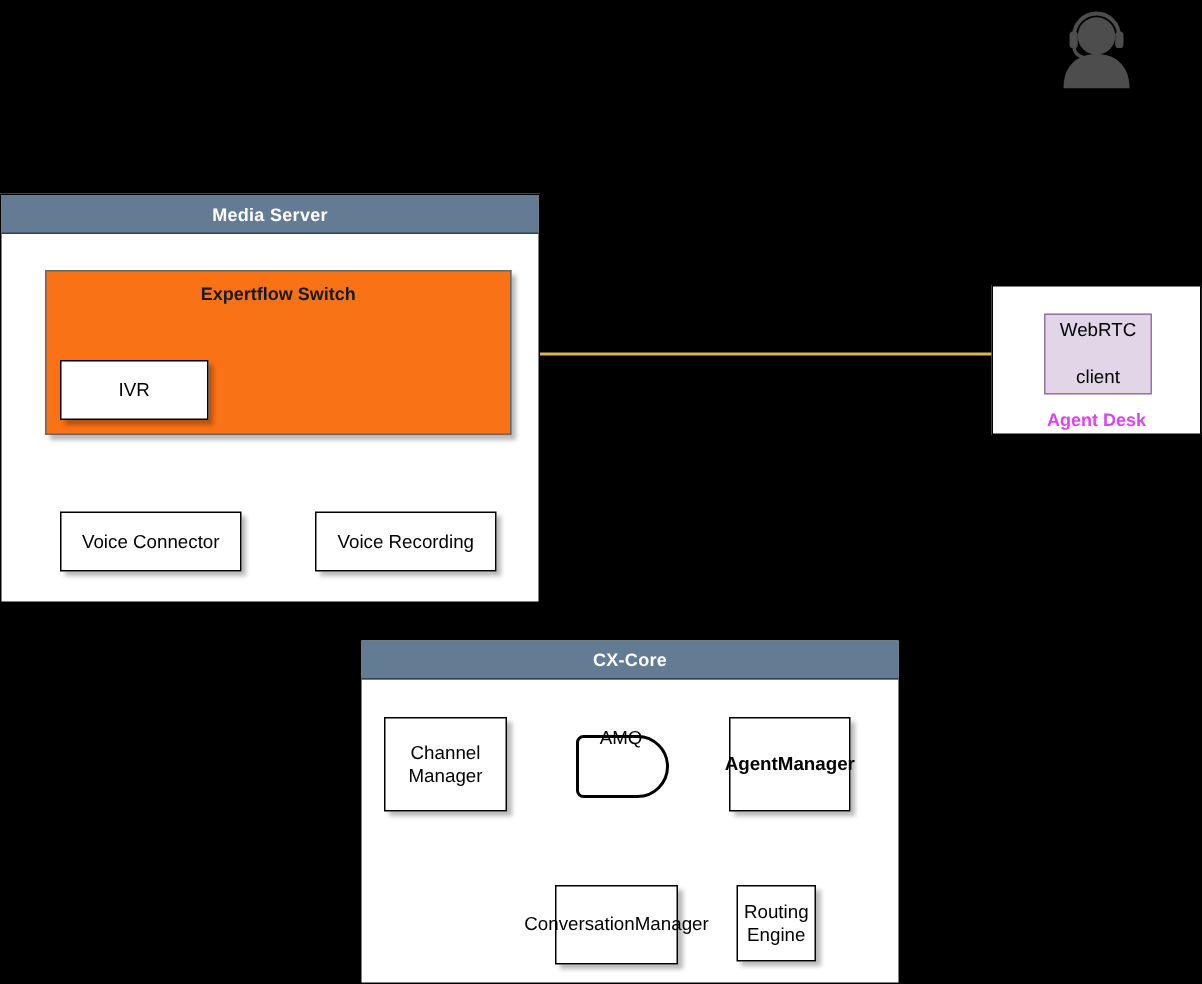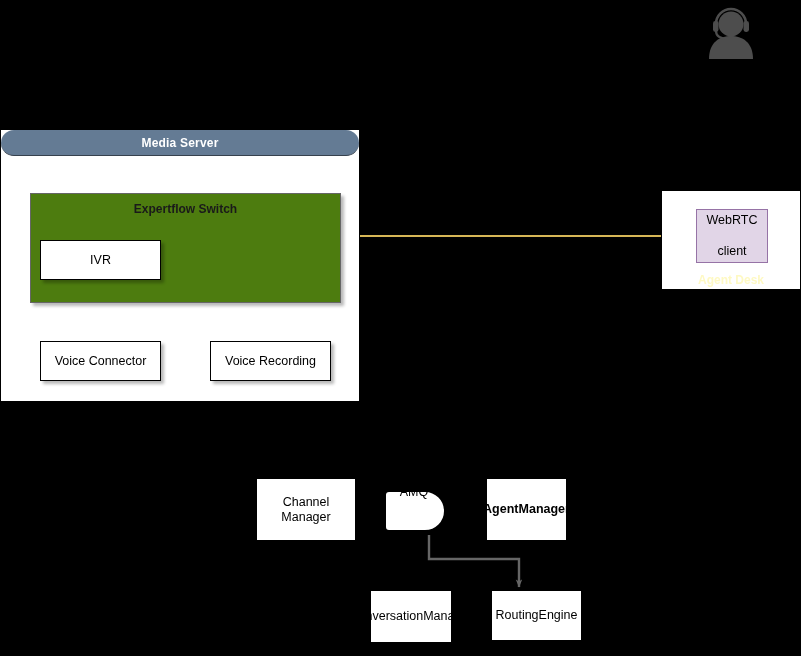--- a/index.html
+++ b/index.html
@@ -33,44 +33,42 @@
     background: #647b94;
     color: #ffffff;
     font-size: 12px;
     font-weight: bold;
     text-align: center;
     line-height: 26px;
     height: 26px;
     border-bottom: 1px solid #36414d;
     box-sizing: border-box;
     letter-spacing: .2px;
-    border-radius: 13px;
   }
   
   .node {
     position: absolute;
     box-sizing: border-box;
     display: flex;
     align-items: center;
     justify-content: center;
     text-align: center;
     font-size: 12.5px;
     color: #000000;
     line-height: 15px;
     background: #ffffff;
     border: 1.6px solid #000000;
     box-shadow: 3px 3px 3px rgba(0,0,0,.28);
   }
   .group-box {
     position: absolute;
     box-sizing: border-box;
-    background: #4d7c0f;
+    background: #f97316;
     border: 1px solid #666666;
     box-shadow: 3px 3px 3px rgba(0,0,0,.28);
-    margin-top: 13px;
   }
   .group-title {
     position: absolute;
     left: 0; right: 0;
     top: 8px;
     text-align: center;
     font-size: 12px;
     font-weight: bold;
     color: #1a1a1a;
   }
@@ -78,21 +76,21 @@
     background: #e1d5e7;
     border: 1.4px solid #9673a6;
     box-shadow: none;
     font-size: 12.5px;
   }
   .caption {
     position: absolute;
     text-align: center;
     font-size: 12px;
     font-weight: bold;
-    color: #fef9c3;
+    color: #d946ef;
   }
   .amq-shape {
     position: absolute;
   }
   .amq-label {
     position: absolute;
     display: flex;
     align-items: center;
     justify-content: center;
     font-size: 12.5px;
@@ -176,43 +174,46 @@
   </div>
 
   <div class="container" style="left:0px; top:129px; width:360px; height:273px;">
     <div class="container-header">Media Server</div>
   </div>
 
   <div class="group-box" style="left:30px; top:180px; width:311px; height:110px;">
     <div class="group-title">Expertflow Switch</div>
   </div>
 
-  <div class="node" style="left:40px; top:240px; width:121px; height:40px;">
+  <div class="node" style="left:40px; top:240px; width:99px; height:40px;">
     <span>IVR</span>
   </div>
 
   <div class="node" style="left:210px; top:341px; width:121px; height:40px;">
     <span>Voice Recording</span>
   </div>
 
   <div class="node" style="left:40px; top:341px; width:121px; height:40px;">
     <span>Voice Connector</span>
   </div>
 
   <div class="container" style="left:661px; top:190px; width:140px; height:100px; border-width:1px;"></div>
 
   <div class="node webrtc" style="left:696px; top:209px; width:72px; height:54px; flex-direction:column;gap:16px;">
     <span>WebRTC</span>
     <span>client</span>
   </div>
 
   <div class="caption" style="left:661px; top:273px; width:140px;">Agent Desk</div>
 
-
-  <div class="node" style="left:256px; top:478px; width:100px; height:63px; flex-direction:column;">
+  <div class="container" style="left:240px; top:426px; width:360px; height:230px;">
+    <div class="container-header">CX-Core</div>
+  </div>
+
+  <div class="node" style="left:256px; top:478px; width:82px; height:63px; flex-direction:column;">
     <span>Channel</span>
     <span>Manager</span>
   </div>
 
   <div class="amq-shape" style="left:383px; top:489px; width:64px; height:44px;">
     <svg width="64" height="44" viewBox="0 0 64 44">
       <path d="M6,2 L42,2 A20,20 0 0 1 42,42 L6,42 A4,4 0 0 1 2,38 L2,6 A4,4 0 0 1 6,2 Z" fill="#ffffff" stroke="#000000" stroke-width="2"></path>
     </svg>
   </div>
   <div class="amq-label" style="left:383px; top:470px; width:62px; height:44px;">AMQ</div>
@@ -220,18 +221,18 @@
   <div class="node" style="left:486px; top:478px; width:81px; height:63px; flex-direction:row;font-weight:bold;">
     <span>Agent</span>
     <span>Manager</span>
   </div>
 
   <div class="node" style="left:370px; top:590px; width:82px; height:53px; ">
     <span>Conversation</span>
     <span>Manager</span>
   </div>
 
-  <div class="node" style="left:491px; top:590px; width:91px; height:51px; flex-direction:row;text-align:center;">
+  <div class="node" style="left:491px; top:590px; width:53px; height:51px; flex-direction:column;text-align:center;">
     <span>Routing</span>
     <span>Engine</span>
   </div>
 
 </div>
 
 </body></html>

